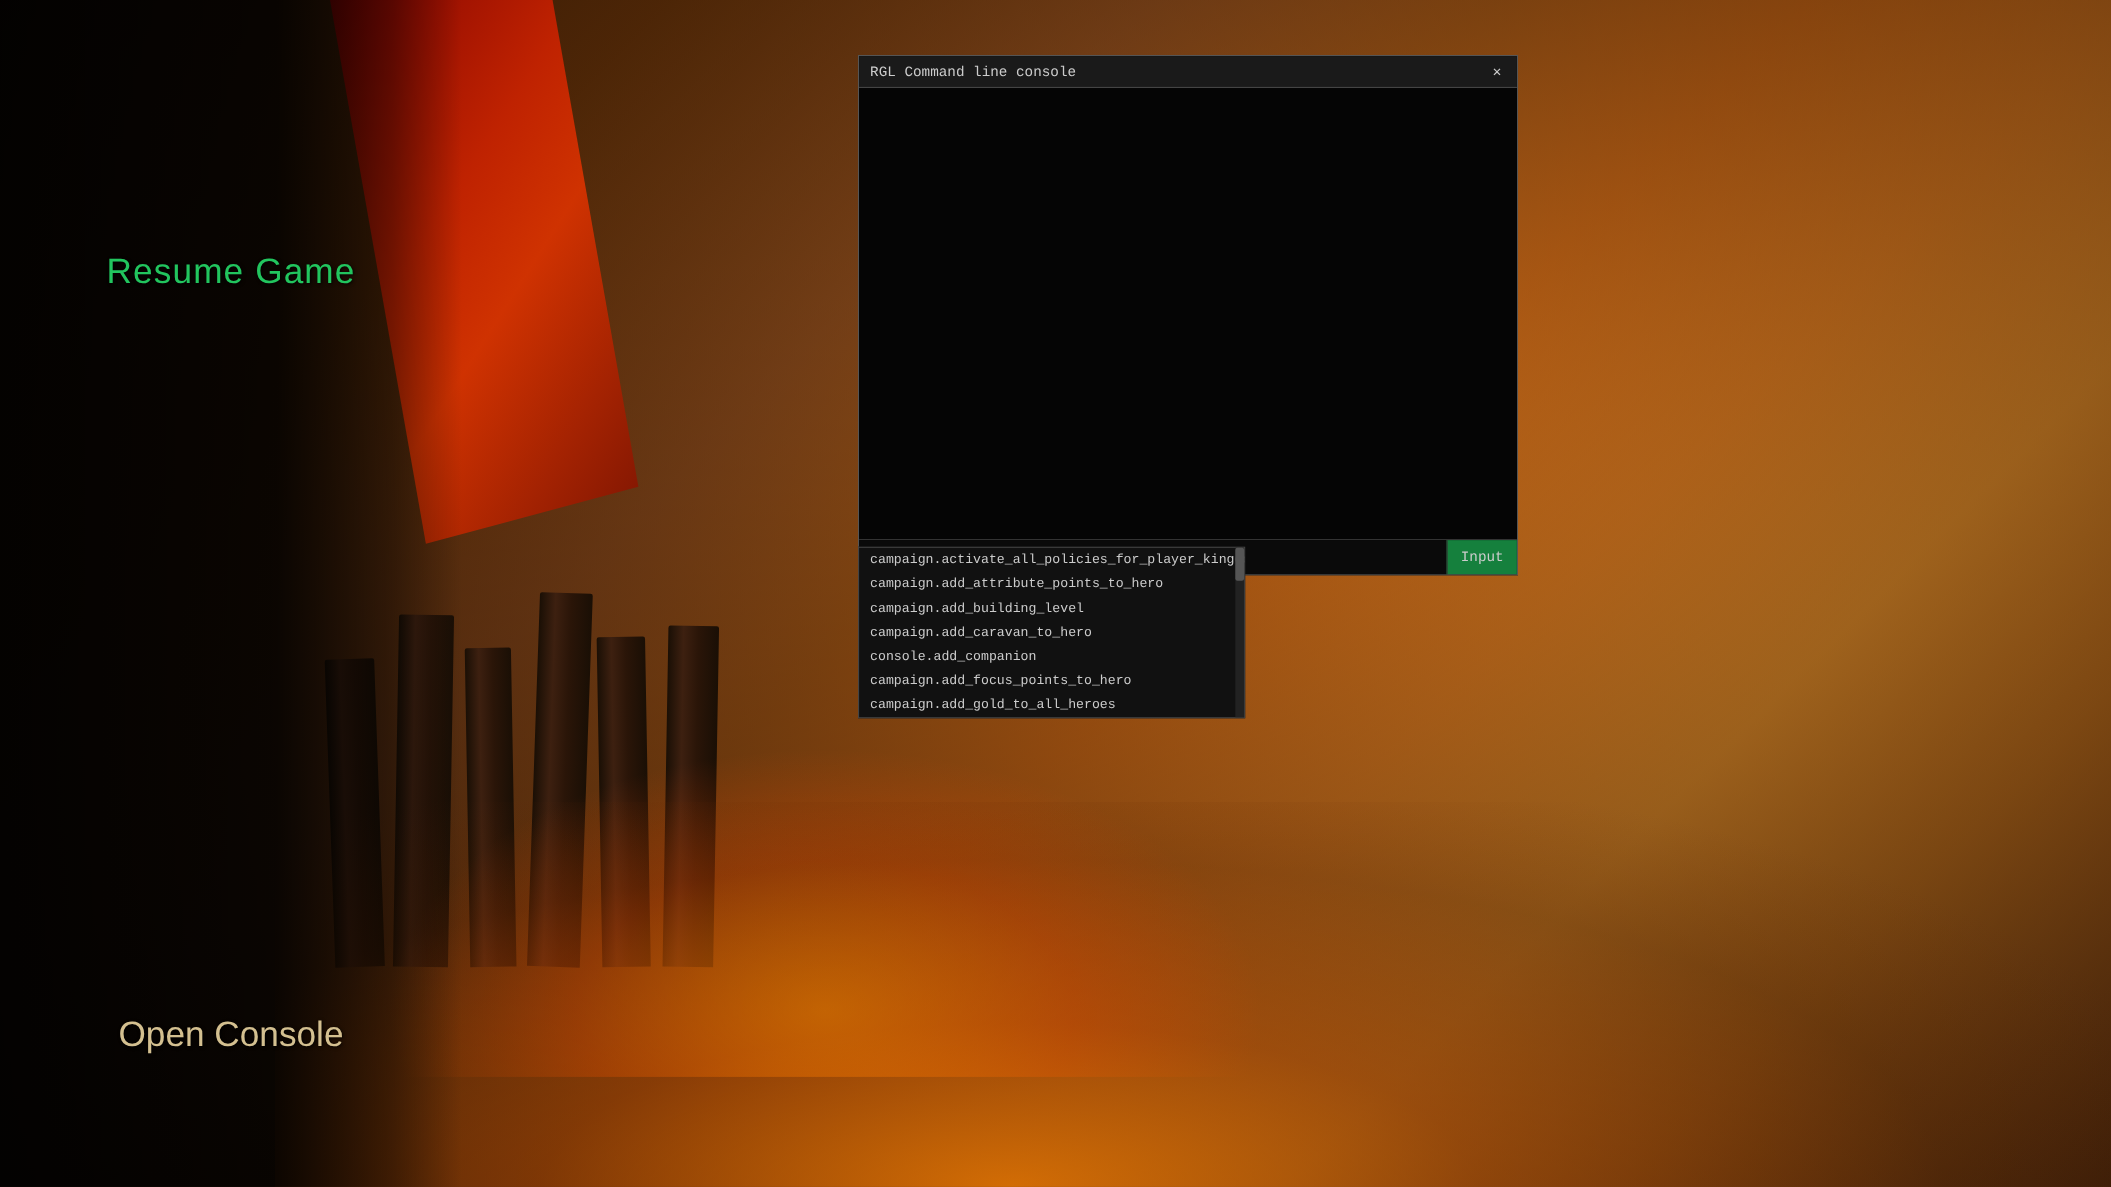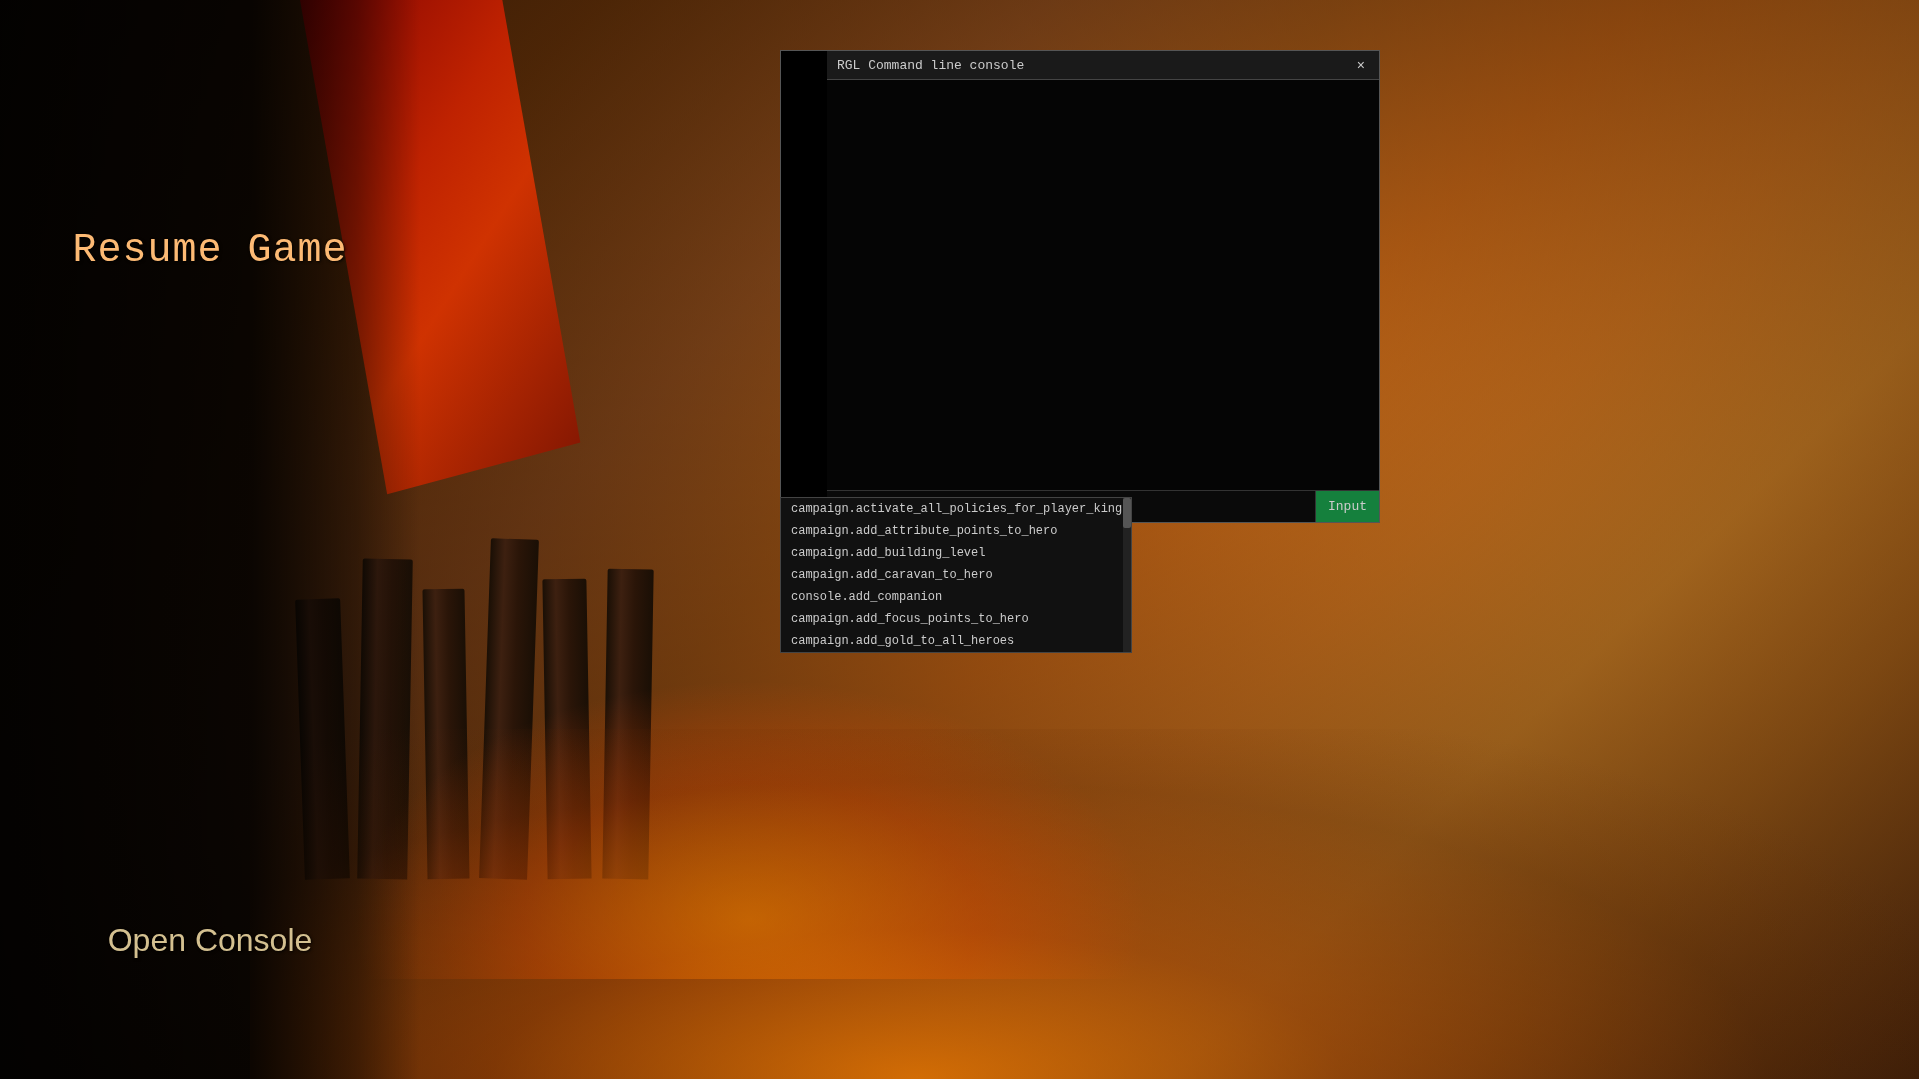--- a/index.html
+++ b/index.html
@@ -91,23 +91,23 @@
       flex-direction: column;
       align-items: center;
       gap: 0;
       z-index: 20;
     }
 
     .menu-item {
       width: 100%;
       padding: 18px 0;
       text-align: center;
-      color: #fdba74;
-      font-size: 40px;
-      font-family: Liberation Mono, monospace;
+      color: #22c55e;
+      font-size: 32px;
+      font-family: Liberation Sans, sans-serif;
       cursor: pointer;
       letter-spacing: 1px;
       text-shadow: 1px 1px 3px rgba(0,0,0,0.9);
       transition: color 0.2s;
     }
 
     .open-console {
       position: absolute;
       bottom: 120px;
       left: 0;
@@ -166,21 +166,20 @@
     
     .console-window {
       position: absolute;
       top: 50px;
       left: 780px;
       width: 600px;
       background: #000;
       border: 1px solid #555;
       z-index: 100;
       font-family: 'Courier New', Courier, monospace;
-      padding-left: 46px;
     }
 
     .console-titlebar {
       display: flex;
       justify-content: space-between;
       align-items: center;
       background: #1a1a1a;
       padding: 6px 10px;
       border-bottom: 1px solid #444;
     }

